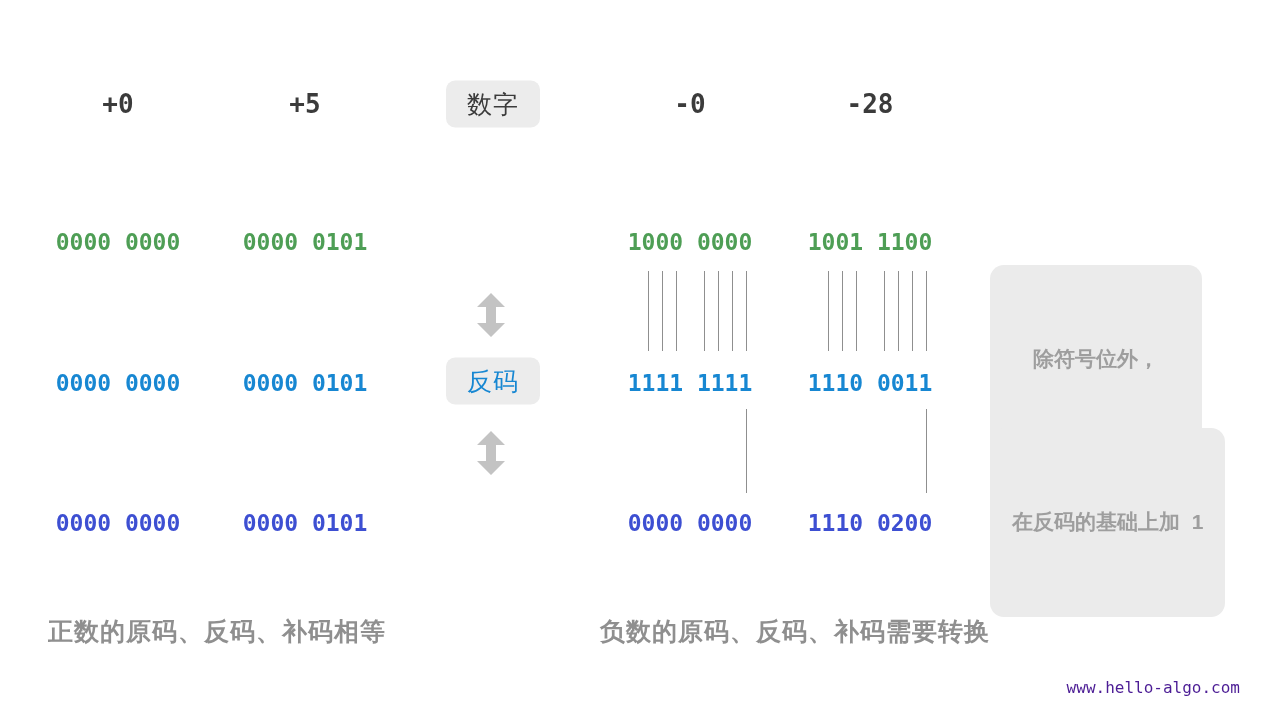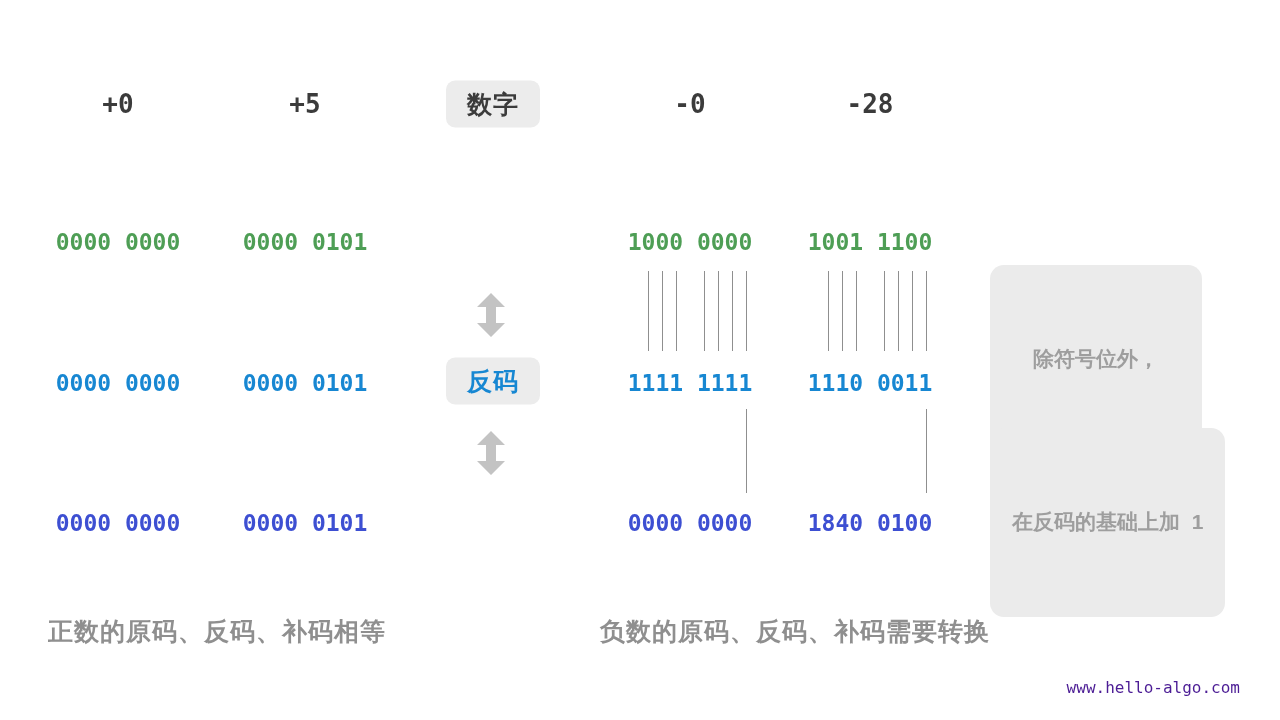--- a/index.html
+++ b/index.html
@@ -12,21 +12,21 @@
     font-family:"DejaVu Sans Mono", monospace; font-weight:bold; white-space:pre;
   }
   .num  { font-size:26px; color:#3b3b3b; }
   .bin  { font-size:23px; }
   .green  { color:#4e9e55; }
   .blue   { color:#1787d2; }
   .indigo { color:#3d4fd2; }
   .badge {
     position:absolute; transform:translate(-50%,-50%);
     background:#ececec; border-radius:9px; padding:7px 21px;
-    font-size:25px; font-weight:bold; letter-spacing:1px; white-space:nowrap;
+    font-size:25px; font-weight:normal; letter-spacing:1px; white-space:nowrap;
   }
   .badge.dark { color:#3b3b3b; }
   .arrow { position:absolute; transform:translate(-50%,-50%); line-height:0; }
   .vline { position:absolute; width:1px; background:#8f8f8f; }
   .vgroup1 { top:271px; height:80px; }
   .vgroup2 { top:409px; height:84px; }
   .note {
     position:absolute; background:#ebebeb; border-radius:14px;
     color:#9e9e9e; font-weight:bold; font-size:21px; line-height:1.55;
     padding:13px 22px; white-space:pre;
@@ -98,20 +98,20 @@
   <div class="vline vgroup2" style="left:746px;"></div>
   <div class="vline vgroup2" style="left:926px;"></div>
 
   <div class="note" style="left:990px; top:428px;">
     <div>在反码的基础上加  1</div>
   </div>
 
   <div class="cell bin indigo" style="left:118px; top:523px;">0000 0000</div>
   <div class="cell bin indigo" style="left:305px; top:523px;">0000 0101</div>
   <div class="cell bin indigo" style="left:690px; top:523px;">0000 0000</div>
-  <div class="cell bin indigo" style="left:870px; top:523px;">1840 0100</div>
+  <div class="cell bin indigo" style="left:870px; top:523px;">1110 0200</div>
 
   <div class="caption" style="left:48px; top:631px;">正数的原码、反码、补码相等</div>
   <div class="caption" style="left:600px; top:631px;">负数的原码、反码、补码需要转换</div>
 
   <div class="watermark">www.hello-algo.com</div>
 
 </div>
 
 </body></html>

